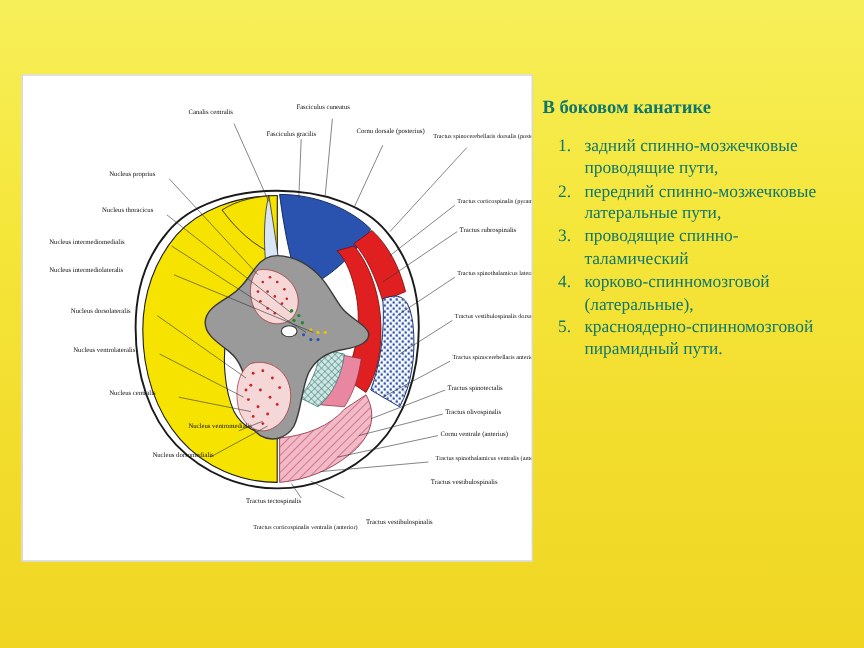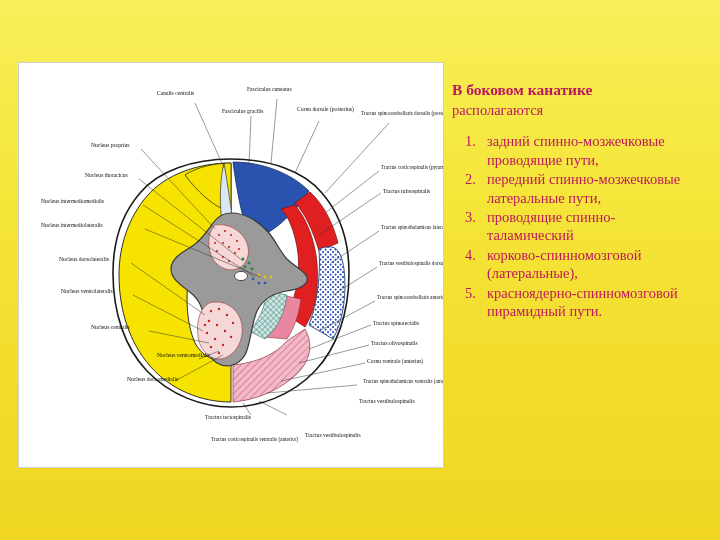--- a/index.html
+++ b/index.html
@@ -32,21 +32,21 @@
     overflow: hidden;
   }
   .figure-panel svg {
     display: block;
   }
   .text-panel {
     position: absolute;
     left: 452px;
     top: 80px;
     width: 256px;
-    color: #be185d;
+    color: #0f766e;
     font-size: 14.5px;
     line-height: 1.28;
   }
   .text-panel .lead {
     font-weight: bold;
     font-size: 15.5px;
     display: block;
     margin-bottom: 1px;
   }
   .text-panel .sub {
@@ -318,21 +318,20 @@
 
       <text class="lbl" x="186" y="356">Tractus tectospinalis</text>
       <text class="lbl small" x="192" y="378">Tractus corticospinalis ventralis (anterior)</text>
       <text class="lbl" x="286" y="374">Tractus vestibulospinalis</text>
     </g>
   </svg>
 </div>
 
 <div class="text-panel">
   <span class="lead">В боковом канатике</span>
-  <span class="sub">располагаются</span>
   <ol class="paths">
     <li>задний спинно-мозжечковые проводящие пути,</li>
     <li>передний спинно-мозжечковые латеральные пути,</li>
     <li>проводящие спинно-таламический</li>
     <li>корково-спинномозговой (латеральные),</li>
     <li>красноядерно-спинномозговой пирамидный пути.</li>
   </ol>
 </div>
 
 </body></html>

